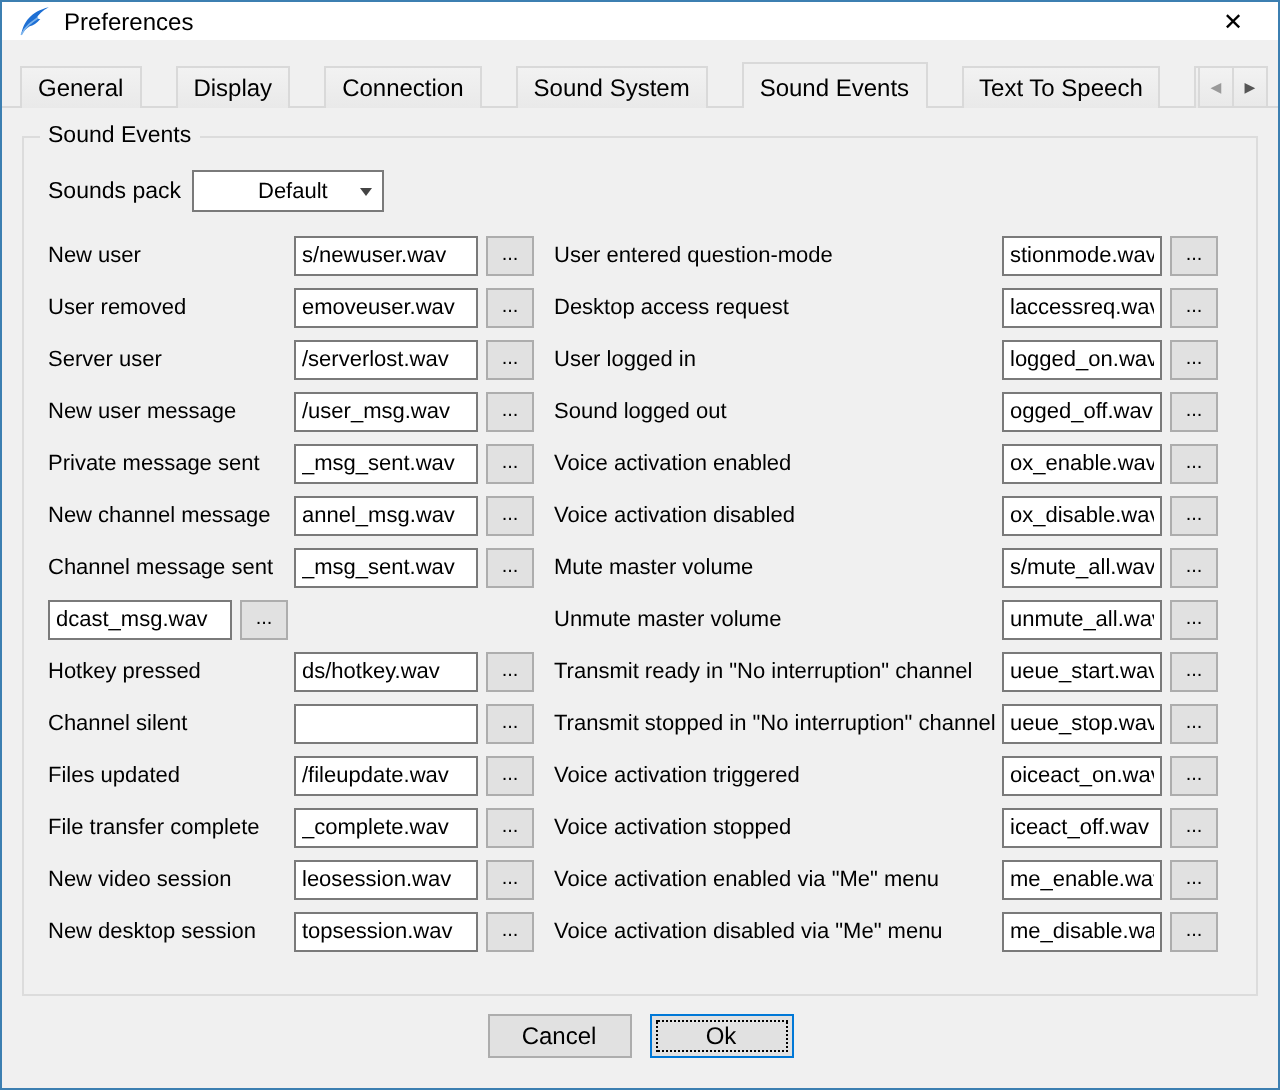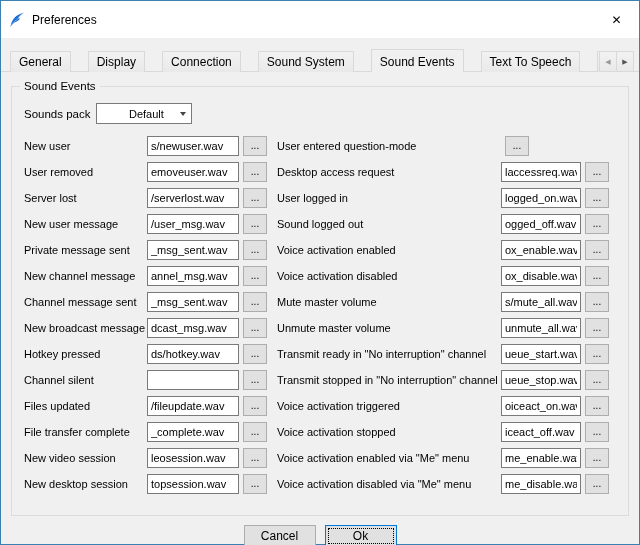--- a/index.html
+++ b/index.html
@@ -1,20 +1,20 @@
 <!DOCTYPE html>
 <html><head>
 <meta charset="utf-8">
 <style>
   html,body{margin:0;padding:0;background:#cfcfcf;}
   body{width:640px;height:545px;overflow:hidden;font-family:"Liberation Sans",sans-serif;}
   .dialog{position:absolute;top:0;left:0;width:638px;height:543px;background:#f0f0f0;
           border:1px solid #3c7fb1;box-sizing:content-box;}
   
-  .titlebar{height:37px;background:#ffffff;display:flex;align-items:center;}
+  .titlebar{height:19px;background:#ffffff;display:flex;align-items:center;}
   .app-icon{width:17px;height:17px;margin-left:8px;flex:0 0 auto;}
   .title-text{font-size:12px;color:#000;margin-left:6px;}
   .close-btn{margin-left:auto;width:45px;height:30px;display:flex;align-items:center;
              justify-content:center;font-size:12px;color:#000;cursor:default;}
   
   .tabbar{position:relative;margin-top:13px;height:21px;}
   .tabbar .baseline{position:absolute;left:0;right:0;bottom:0;border-bottom:1px solid #d9d9d9;}
   .tabs-scroll{position:absolute;left:9px;bottom:0;max-width:600px;overflow:hidden;
                display:flex;align-items:flex-end;white-space:nowrap;gap:18px;}
   .tab{flex:0 0 auto;font-size:12px;color:#000;padding:3px 8px 3px;margin-right:-1px;
@@ -115,21 +115,21 @@
           <span class="lbl">New user</span>
           <input class="txt" value="s/newuser.wav" style="">
           <button class="dots">...</button>
         </div>
         <div class="row">
           <span class="lbl">User removed</span>
           <input class="txt" value="emoveuser.wav" style="">
           <button class="dots">...</button>
         </div>
         <div class="row">
-          <span class="lbl">Server lost</span>
+          <span class="lbl">Server user</span>
           <input class="txt" value="/serverlost.wav" style="">
           <button class="dots">...</button>
         </div>
         <div class="row">
           <span class="lbl">New user message</span>
           <input class="txt" value="/user_msg.wav" style="">
           <button class="dots">...</button>
         </div>
         <div class="row">
           <span class="lbl">Private message sent</span>
@@ -140,21 +140,20 @@
           <span class="lbl">New channel message</span>
           <input class="txt" value="annel_msg.wav" style="">
           <button class="dots">...</button>
         </div>
         <div class="row">
           <span class="lbl">Channel message sent</span>
           <input class="txt" value="_msg_sent.wav" style="">
           <button class="dots">...</button>
         </div>
         <div class="row">
-          <span class="lbl">New broadcast message</span>
           <input class="txt" value="dcast_msg.wav" style="">
           <button class="dots">...</button>
         </div>
         <div class="row">
           <span class="lbl">Hotkey pressed</span>
           <input class="txt" value="ds/hotkey.wav" style="">
           <button class="dots">...</button>
         </div>
         <div class="row">
           <span class="lbl">Channel silent</span>
@@ -179,20 +178,21 @@
         <div class="row">
           <span class="lbl">New desktop session</span>
           <input class="txt" value="topsession.wav" style="">
           <button class="dots">...</button>
         </div>
       </div>
 
       <div class="col right">
         <div class="row">
           <span class="lbl">User entered question-mode</span>
+          <input class="txt" value="stionmode.wav" style="">
           <button class="dots">...</button>
         </div>
         <div class="row">
           <span class="lbl">Desktop access request</span>
           <input class="txt" value="laccessreq.wav" style="">
           <button class="dots">...</button>
         </div>
         <div class="row">
           <span class="lbl">User logged in</span>
           <input class="txt" value="logged_on.wav" style="">

